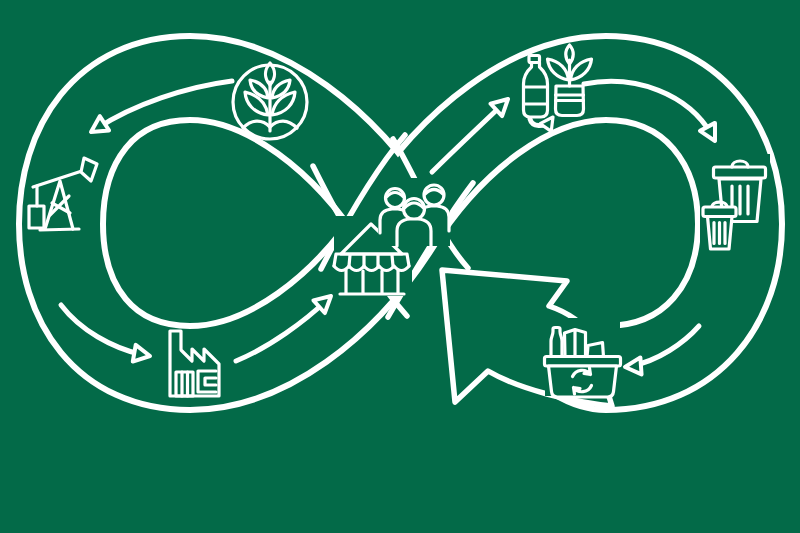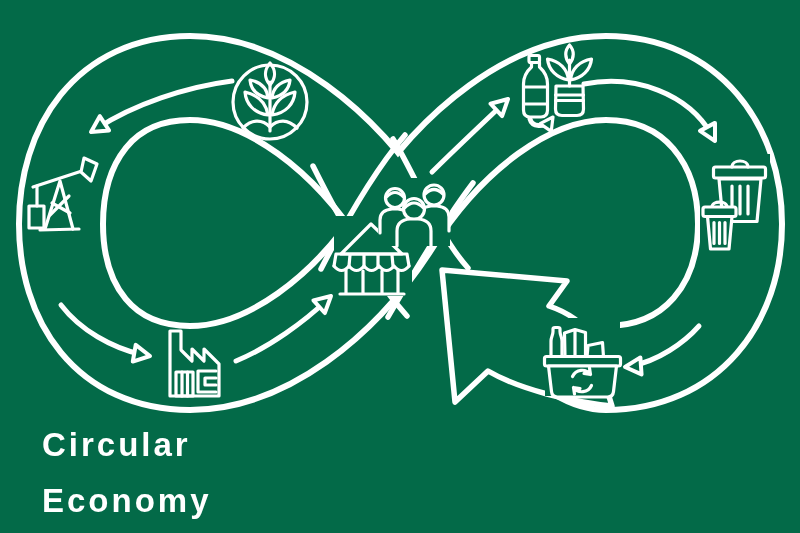--- a/index.html
+++ b/index.html
@@ -173,17 +173,13 @@
       <path class="icon" d="M587,357 L588,345.5 L602.5,342.5 L603.5,357"></path>
       <rect class="icon icon-fill" x="544.5" y="356.5" width="76" height="9.5" rx="2"></rect>
       <path class="icon icon-fill" d="M548.5,366 L551.5,391.5 Q552,397 557.5,397 L607.5,397 Q613,397 613.5,391.5 L616.5,366 Z"></path>
       <g>
         <path class="icon" d="M572.5,376.5 A10.5,10.5 0 0 1 590.5,374.5 M590.5,374.5 L584,373.5 M590.5,374.5 L589.5,368"></path>
         <path class="icon" d="M591.5,385.5 A10.5,10.5 0 0 1 573.5,387.5 M573.5,387.5 L580,388.5 M573.5,387.5 L574.5,394"></path>
       </g>
     </g>
   </svg>
 
-  <div class="title">
-    <div>Circular</div>
-    <div>Economy</div>
-  </div>
 </div>
 
 </body></html>

